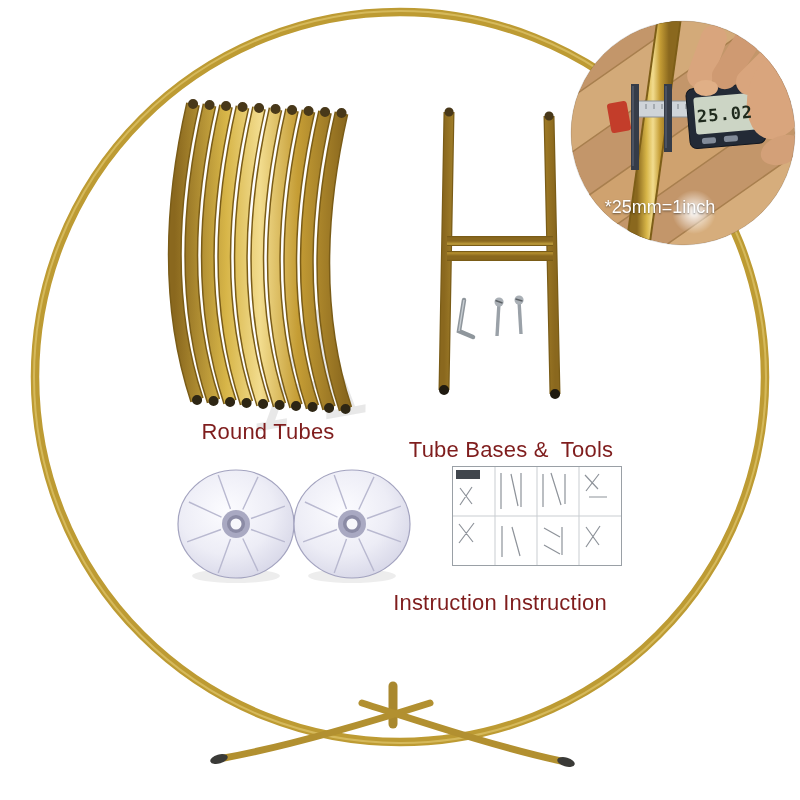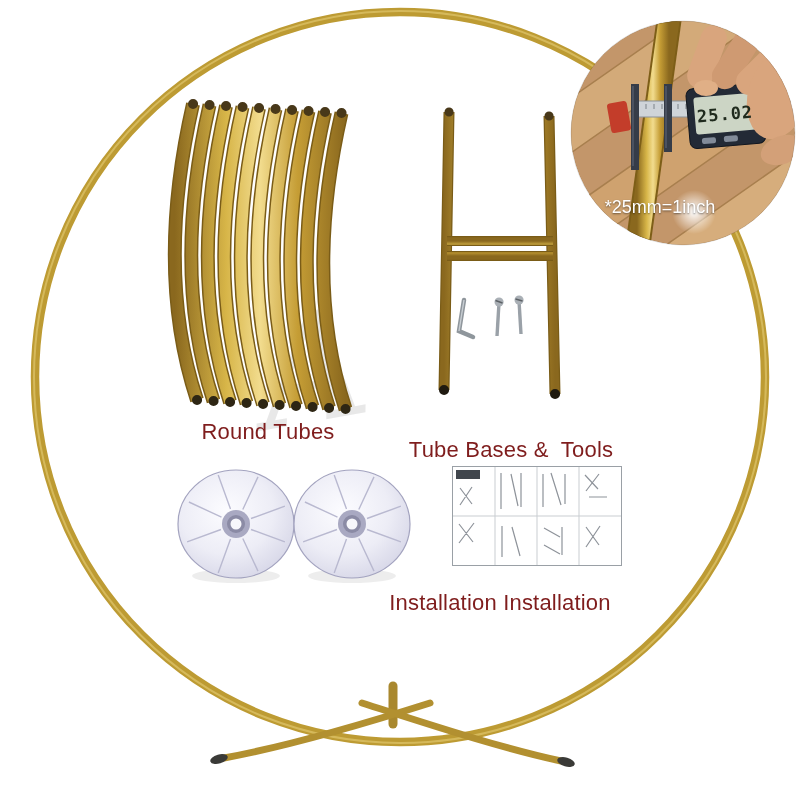--- a/index.html
+++ b/index.html
@@ -156,15 +156,15 @@
       </g>
       <circle cx="683" cy="133" r="112" fill="none" stroke="rgba(0,0,0,.12)" stroke-width="1"></circle>
     </g>
   </svg>
 
   <div class="lcd">25.02</div>
   <div class="inset-note">*25mm=1inch</div>
 
   <div class="label" style="left:268px;top:419px">Round Tubes</div>
   <div class="label" style="left:511px;top:437px">Tube Bases &amp;  Tools</div>
-  <div class="label" style="left:500px;top:590px">Installation Installation</div>
+  <div class="label" style="left:500px;top:590px">Instruction Instruction</div>
 
 </div>
 
 </body></html>

